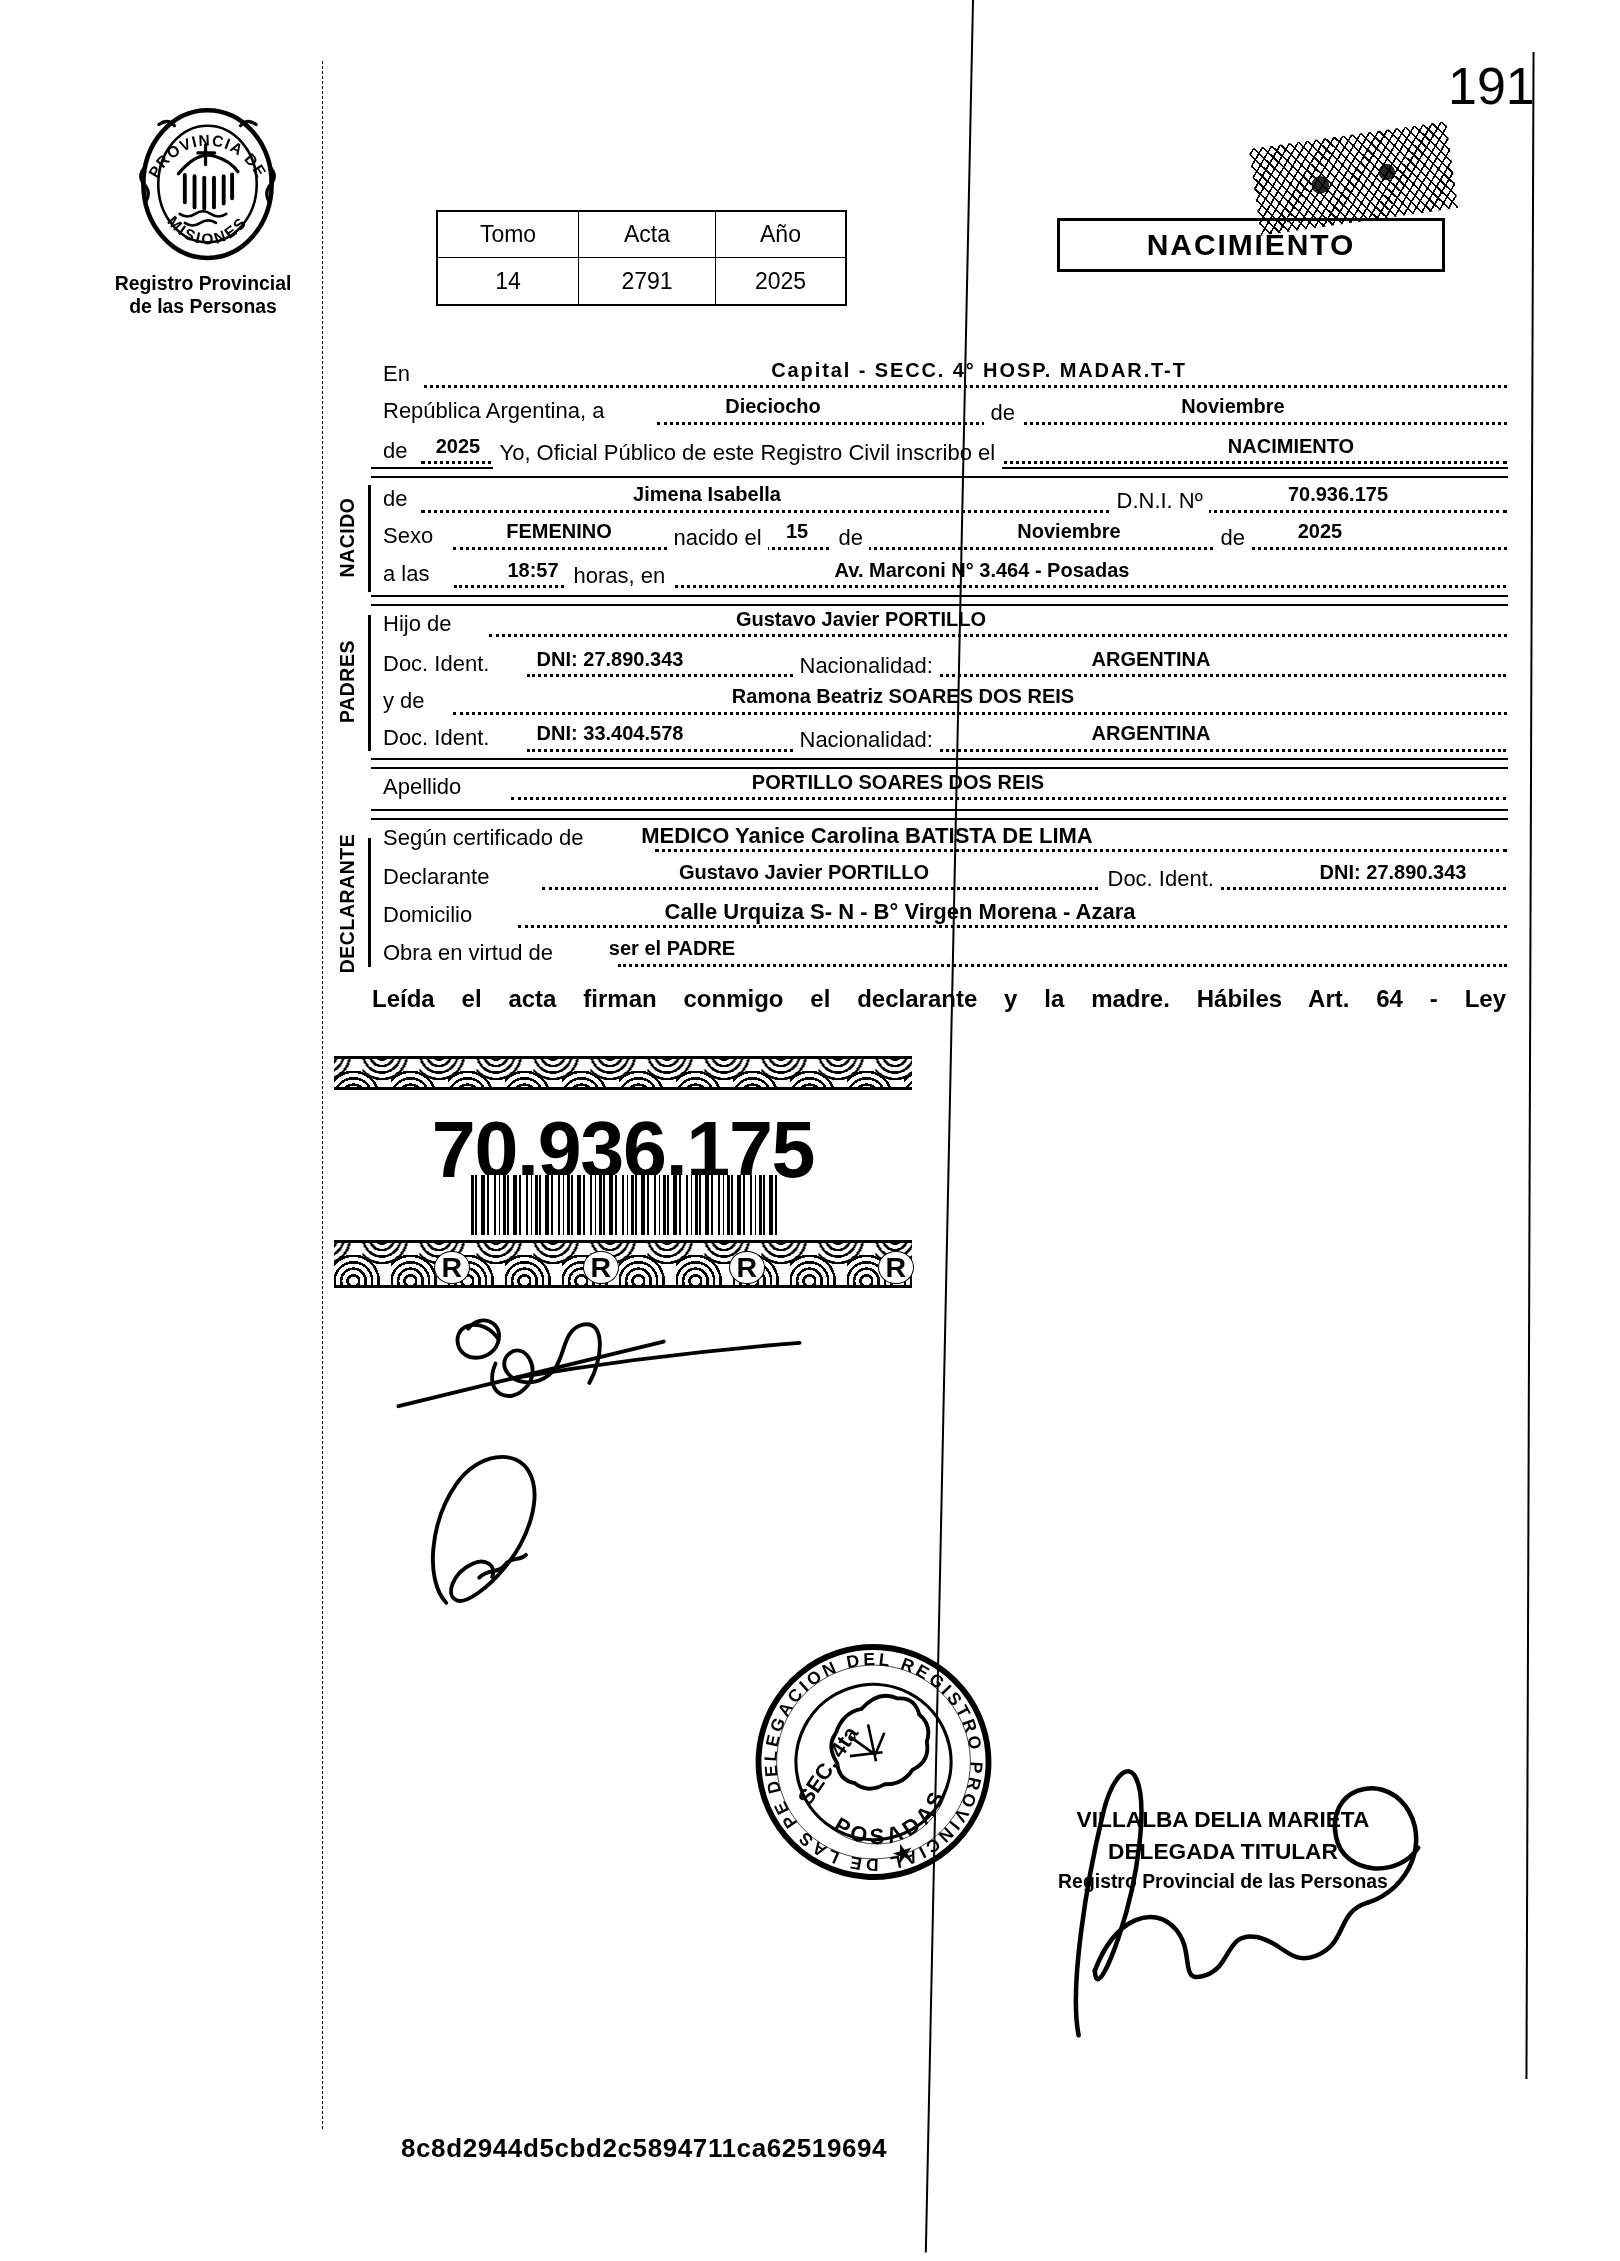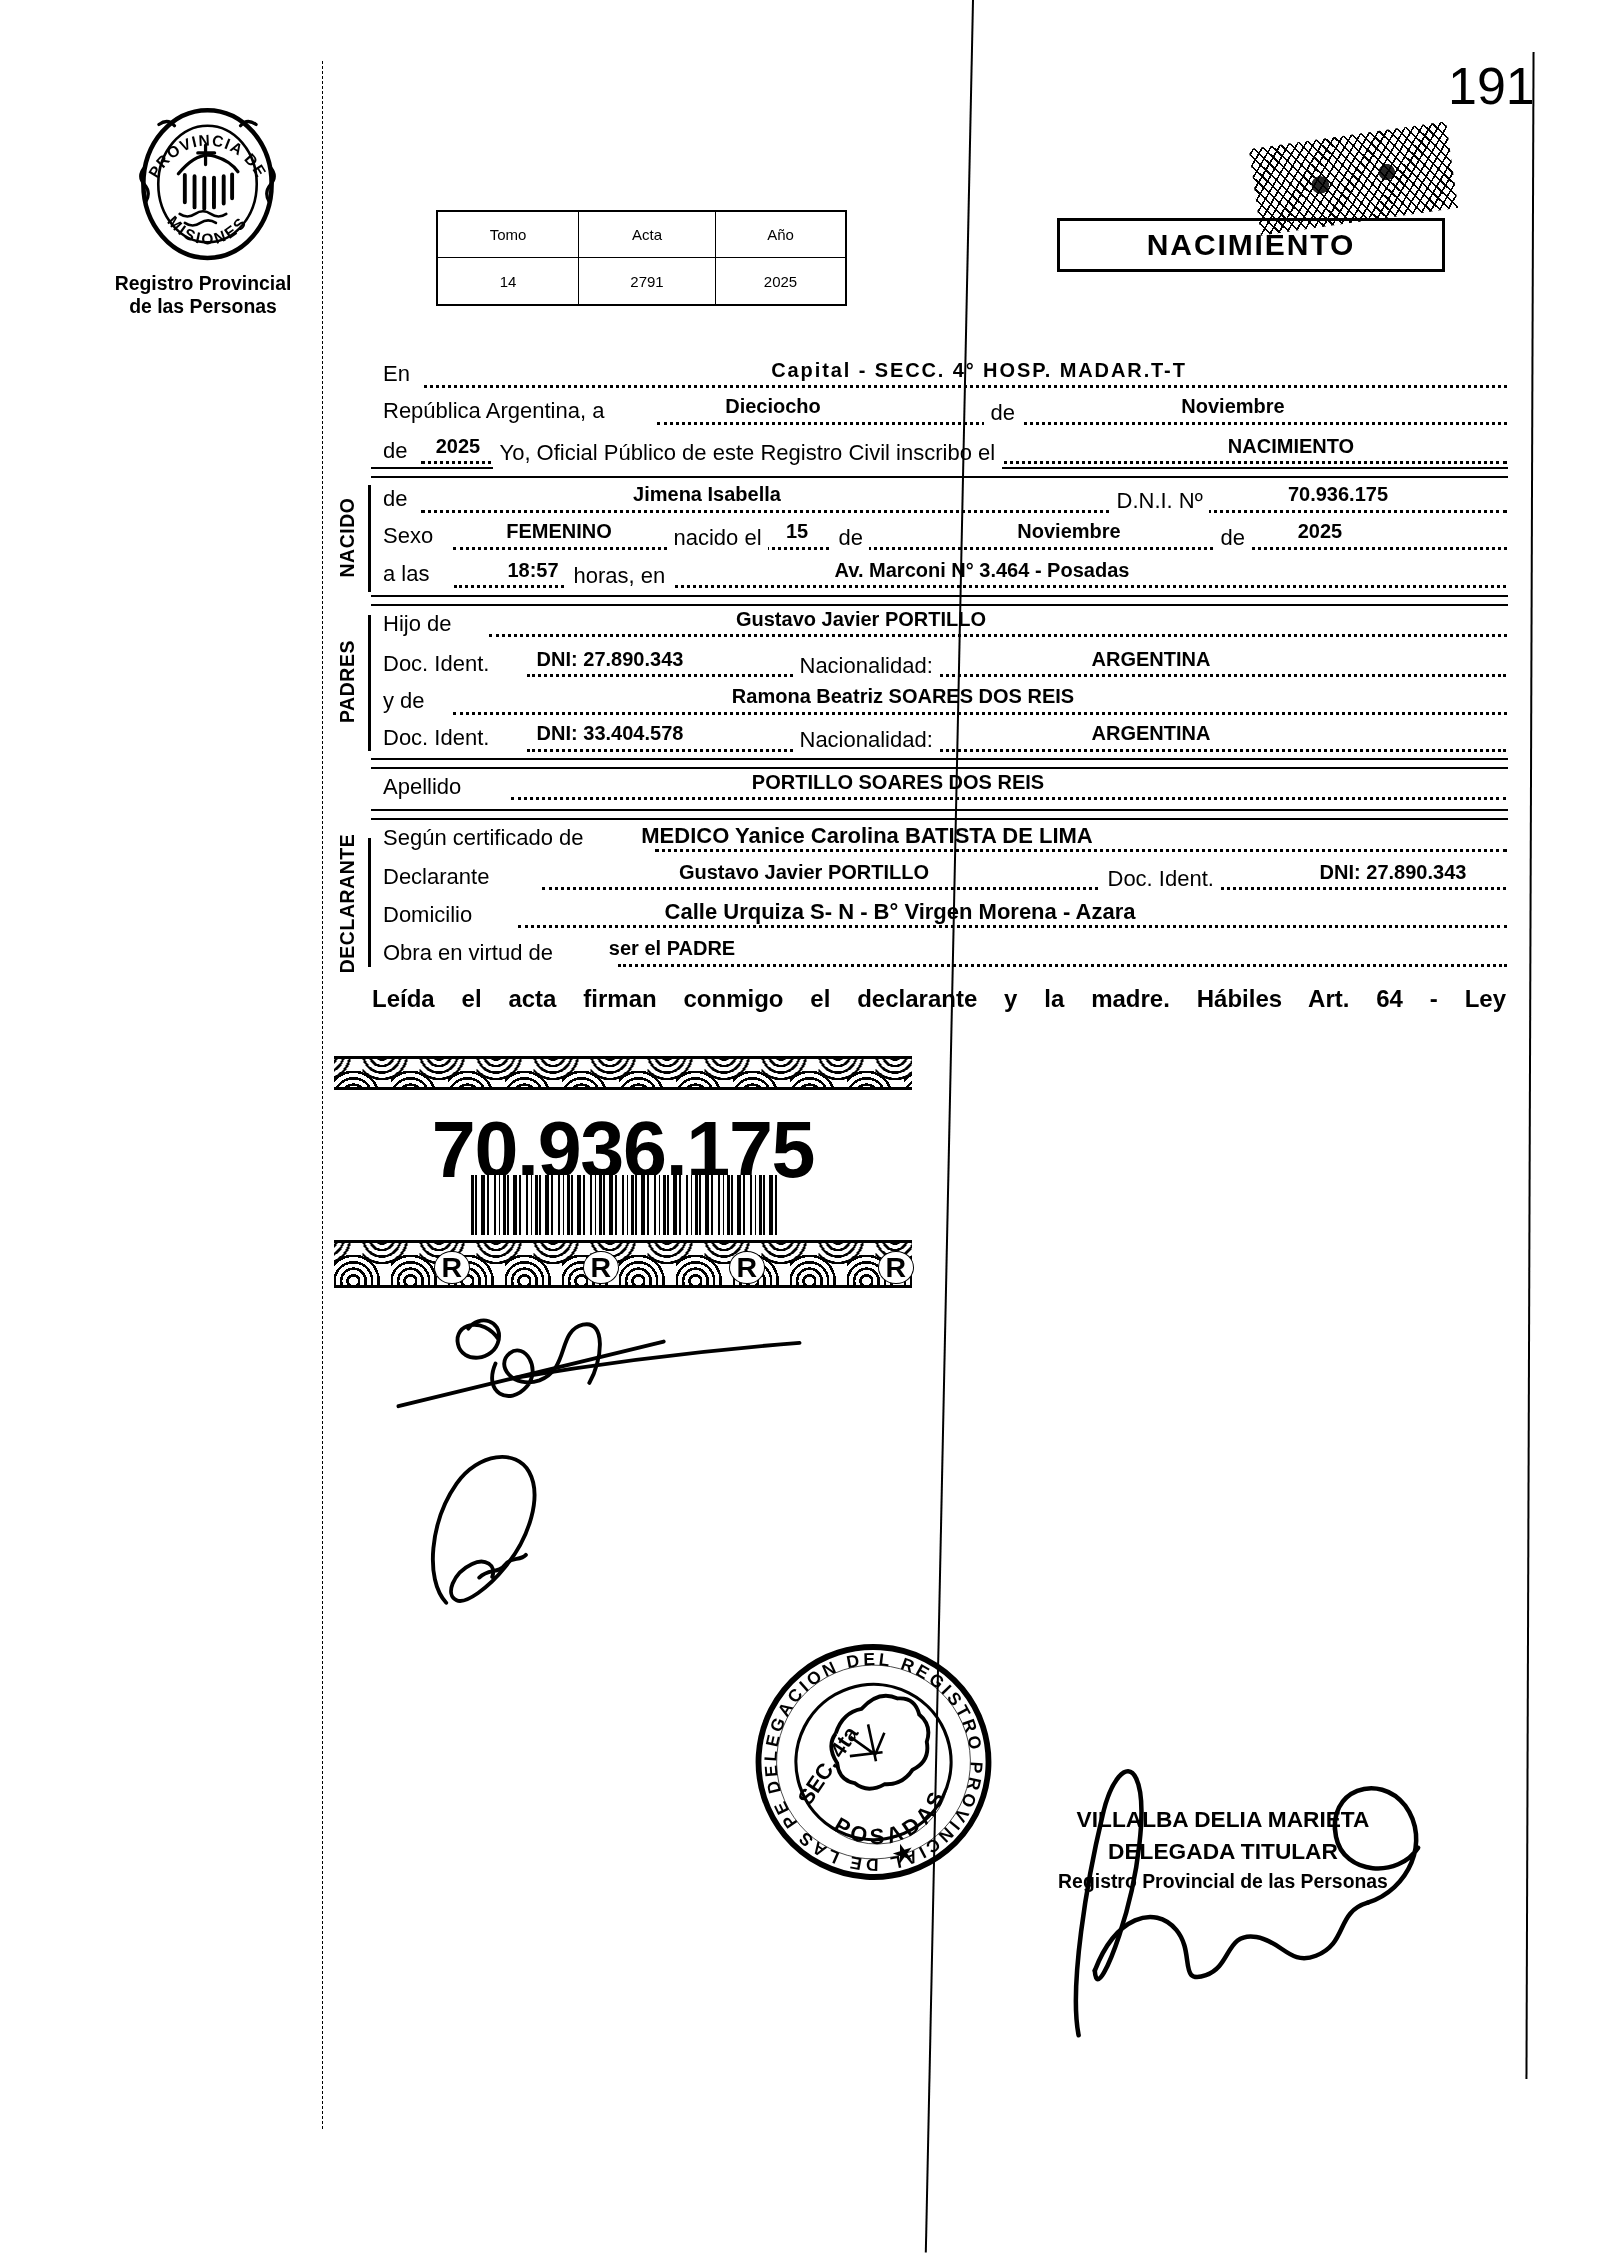--- a/index.html
+++ b/index.html
@@ -34,21 +34,21 @@
       transform:rotate(-8deg);z-index:5;
       background-image:
         radial-gradient(circle at 33% 52%, rgba(0,0,0,0.85) 0 8.4px, rgba(0,0,0,0) 9px),
         radial-gradient(circle at 67% 48%, rgba(0,0,0,0.85) 0 7.8px, rgba(0,0,0,0) 8.4px),
         repeating-linear-gradient(52deg,#000 0 1.6px,rgba(0,0,0,0) 1.6px 7.1px),
         repeating-linear-gradient(-52deg,#000 0 1.6px,rgba(0,0,0,0) 1.6px 7.1px);}
   .table-box{position:absolute;left:436px;top:210px;width:411px;height:96px;
       border:2.6px solid #000;box-sizing:border-box;display:grid;
       grid-template-columns:141px 137px 1fr;grid-template-rows:1fr 1fr;}
   .table-box div{border-right:1.9px solid #000;border-bottom:1.9px solid #000;
-      display:flex;align-items:center;justify-content:center;font-size:15px;}
+      display:flex;align-items:center;justify-content:center;font-size:23px;}
   .table-box div:nth-child(3n){border-right:none;}
   .table-box div:nth-child(n+4){border-bottom:none;}
   .type-box{position:absolute;left:1057px;top:218px;width:388px;height:54px;
       border:3.2px solid #000;box-sizing:border-box;display:flex;align-items:center;
       justify-content:center;font-size:30px;font-weight:bold;letter-spacing:1.9px;z-index:4;}
   .title{position:absolute;left:909px;top:133px;transform:translateX(-50%);
       font-family:"Liberation Mono", monospace;font-weight:bold;font-size:40px;
       white-space:nowrap;z-index:2;}
   .pagenum{position:absolute;left:1448px;top:60px;font-size:52px;line-height:53px;}
   .closing{position:absolute;left:372px;top:982px;width:1134px;font-size:24px;
@@ -263,16 +263,17 @@
   <div class="official" style="left:1223px;top:1870px;font-size:19.4px;">Registro Provincial de las Personas</div>
 
   <svg style="left:1056px;top:1741px;" width="388" height="304" viewBox="0 0 600 470">
     <g fill="none" stroke="#000" stroke-width="7" stroke-linecap="round">
       <path d="M 35 455 C 20 380 48 215 72 115 C 84 62 110 28 124 58 C 142 95 128 210 98 300 C 83 345 62 392 60 355"></path>
       <path d="M 60 355 C 92 272 152 252 186 292 C 216 328 188 378 232 362 C 272 348 262 295 310 303 C 350 310 362 348 402 332 C 452 312 432 265 482 250"></path>
       <path d="M 482 250 C 545 230 580 155 540 100 C 500 48 418 75 433 148 C 445 208 530 212 560 165"></path>
     </g>
   </svg>
 
+  <div class="hash">8c8d2944d5cbd2c5894711ca62519694</div>
 
   <div class="vline" style="left:972px;top:0;width:1.9px;height:2253px;transform:rotate(1.2deg);transform-origin:top left;z-index:6;"></div>
 </div>
 
 
 </body></html>

